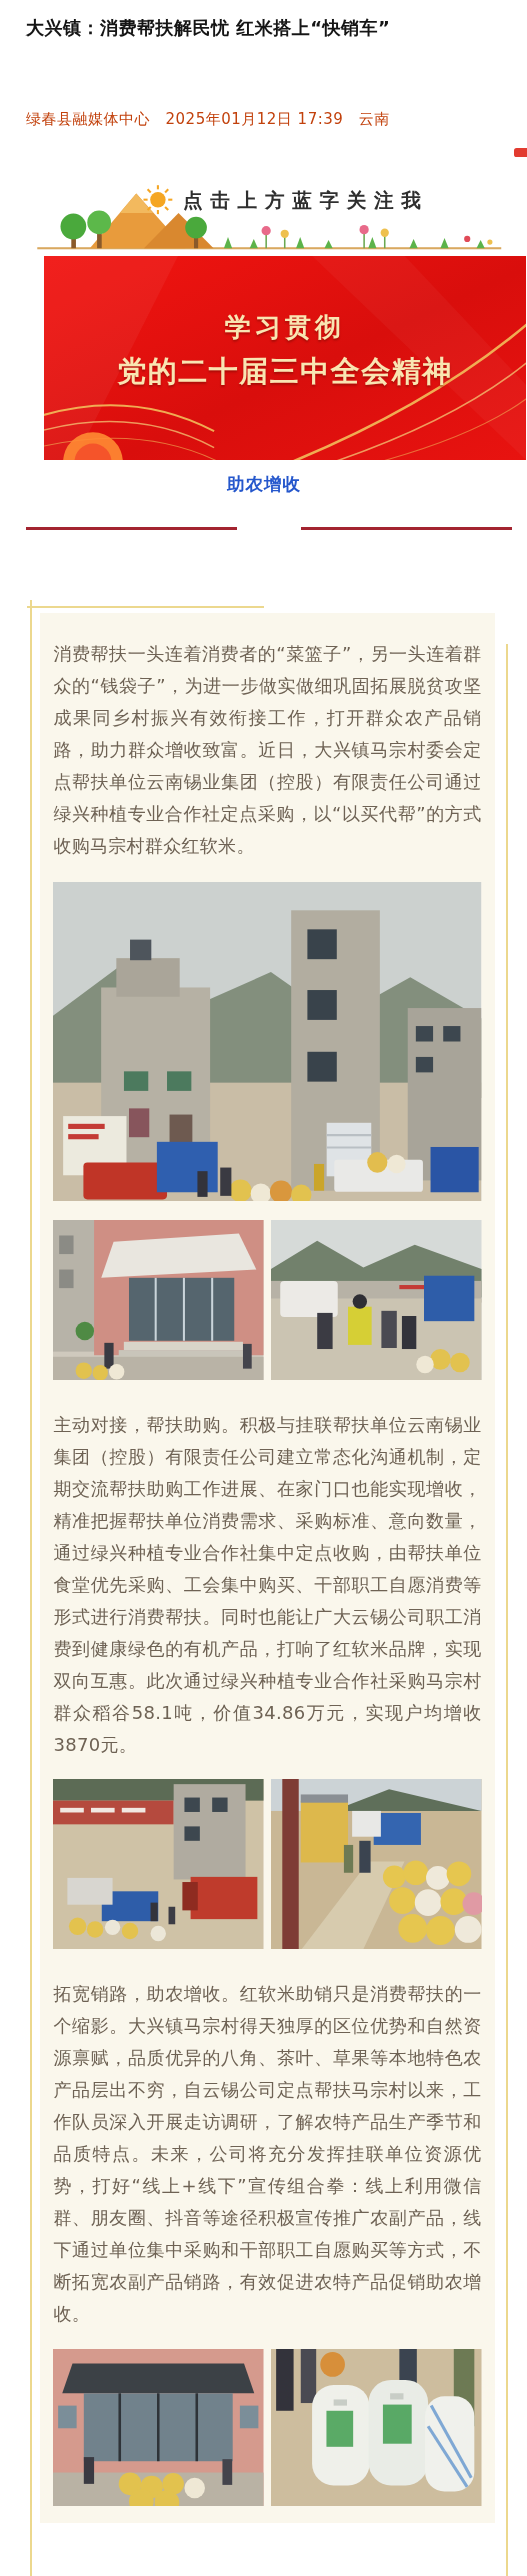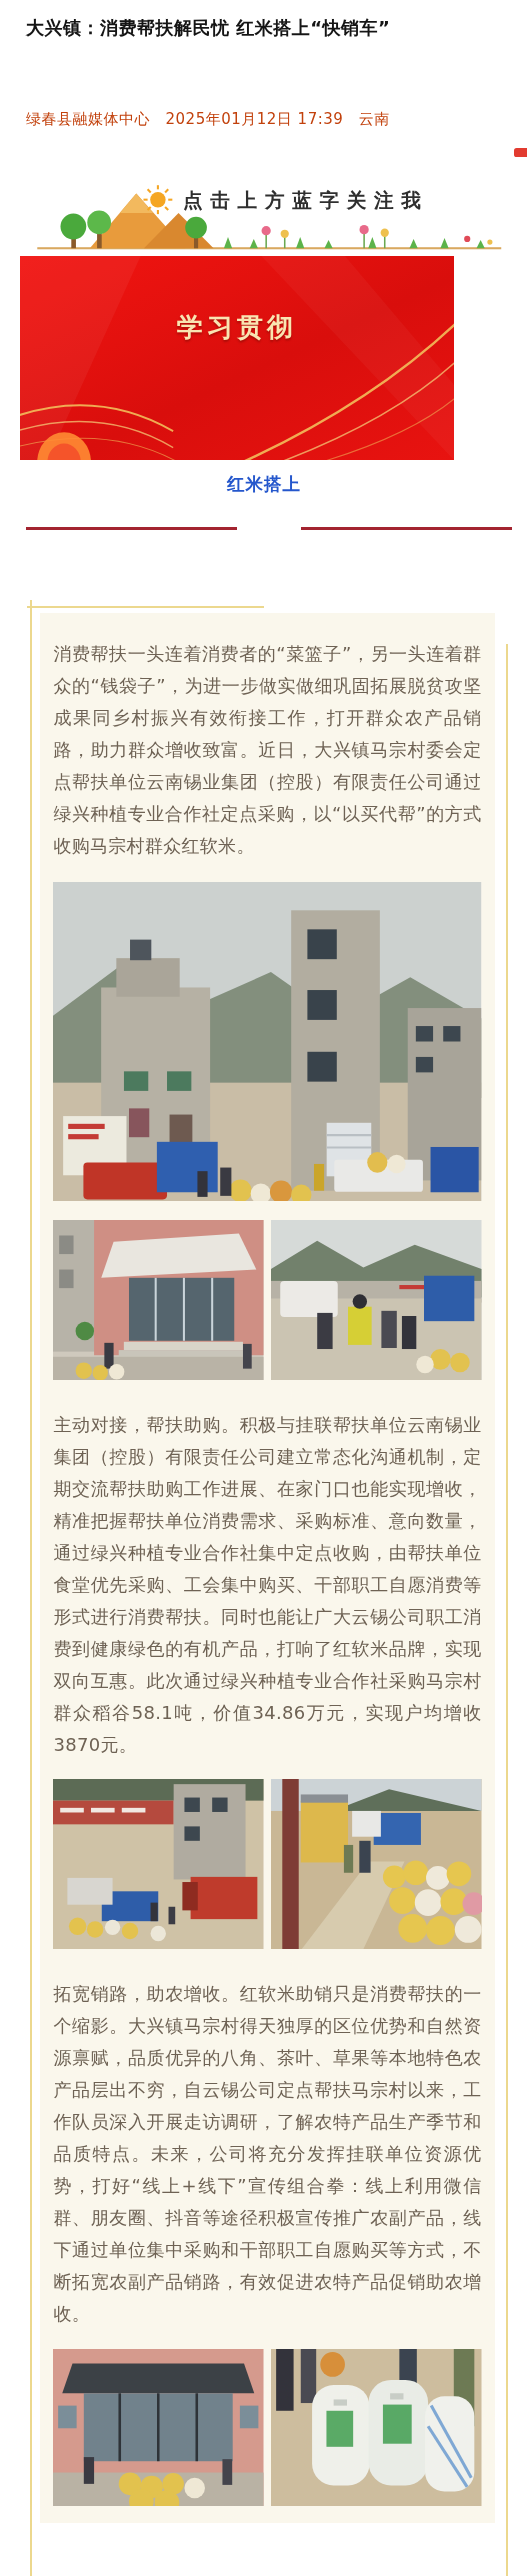--- a/index.html
+++ b/index.html
@@ -11,21 +11,21 @@
   .byline{position:absolute;left:26px;top:110px;font-size:15px;color:#c2410c;letter-spacing:0.5px;}
   .byline span{margin-right:15.5px;}
   .float-tag{position:absolute;right:0;top:148px;width:14.4px;height:9.3px;background:#e23b30;
              border-radius:2.6px 0 0 2.6px;}
   
   .follow-banner{position:absolute;left:28px;top:179px;width:482px;height:77px;background:#ffffff;overflow:hidden;}
   .follow-banner svg{position:absolute;left:0;top:0;width:100%;height:100%;}
   .follow-text{position:absolute;left:155px;top:8px;font-size:19.6px;font-weight:700;color:#2f2f2f;
                letter-spacing:7.7px;white-space:nowrap;}
   
-  .slogan-banner{position:absolute;left:20px;top:256px;width:434px;height:204px;overflow:hidden;
+  .slogan-banner{position:absolute;left:44px;top:256px;width:482px;height:204px;overflow:hidden;
                  background:linear-gradient(155deg,#f21511 0%,#d90e0c 55%,#e81310 100%);}
   .slogan-banner svg{position:absolute;left:0;top:0;width:100%;height:100%;}
   .slogan-line{position:absolute;width:100%;text-align:center;font-weight:700;color:#f9e5b2;
                text-shadow:0 1.5px 2.1px rgba(110,10,0,.45);}
   .slogan-line.l1{top:54px;font-size:26px;letter-spacing:4.1px;}
   .slogan-line.l2{top:96px;font-size:29px;letter-spacing:1.5px;}
   
   .body-link{position:absolute;left:0;top:472px;width:100%;text-align:center;
              font-size:17.5px;font-weight:700;color:#2557cc;letter-spacing:1px;}
   
@@ -118,23 +118,24 @@
       <path d="M-30,318 Q160,252 330,340" stroke="#f3c75f" stroke-width="4" fill="none" opacity="0.85"></path>
       <path d="M-30,346 Q170,286 330,372" stroke="#f6d47d" stroke-width="3" fill="none" opacity="0.7"></path>
       <path d="M-30,376 Q180,322 340,400" stroke="#f3c75f" stroke-width="2" fill="none" opacity="0.55"></path>
       <path d="M430,420 Q740,300 940,130" stroke="#f3c75f" stroke-width="5" fill="none" opacity="0.85"></path>
       <path d="M500,420 Q790,330 945,200" stroke="#f6d47d" stroke-width="3" fill="none" opacity="0.7"></path>
       <path d="M570,420 Q830,360 945,270" stroke="#f3c75f" stroke-width="2" fill="none" opacity="0.5"></path>
       <circle cx="95" cy="400" r="58" fill="#ff8c33" opacity="0.9"></circle>
       <circle cx="95" cy="400" r="36" fill="#f4502a" opacity="0.9"></circle>
     </svg>
     <div class="slogan-line l1">学习贯彻</div>
+    <div class="slogan-line l2">党的二十届三中全会精神</div>
   </div>
 
-  <div class="body-link">红米搭上</div>
+  <div class="body-link">助农增收</div>
 
   <div class="divider-red seg1"></div>
   <div class="divider-red seg2"></div>
 
   <div class="gold-h gold-top"></div>
   <div class="gold-v gold-left"></div>
 
   <div class="gold-v gold-right"></div>
 
   <div class="content-box">

